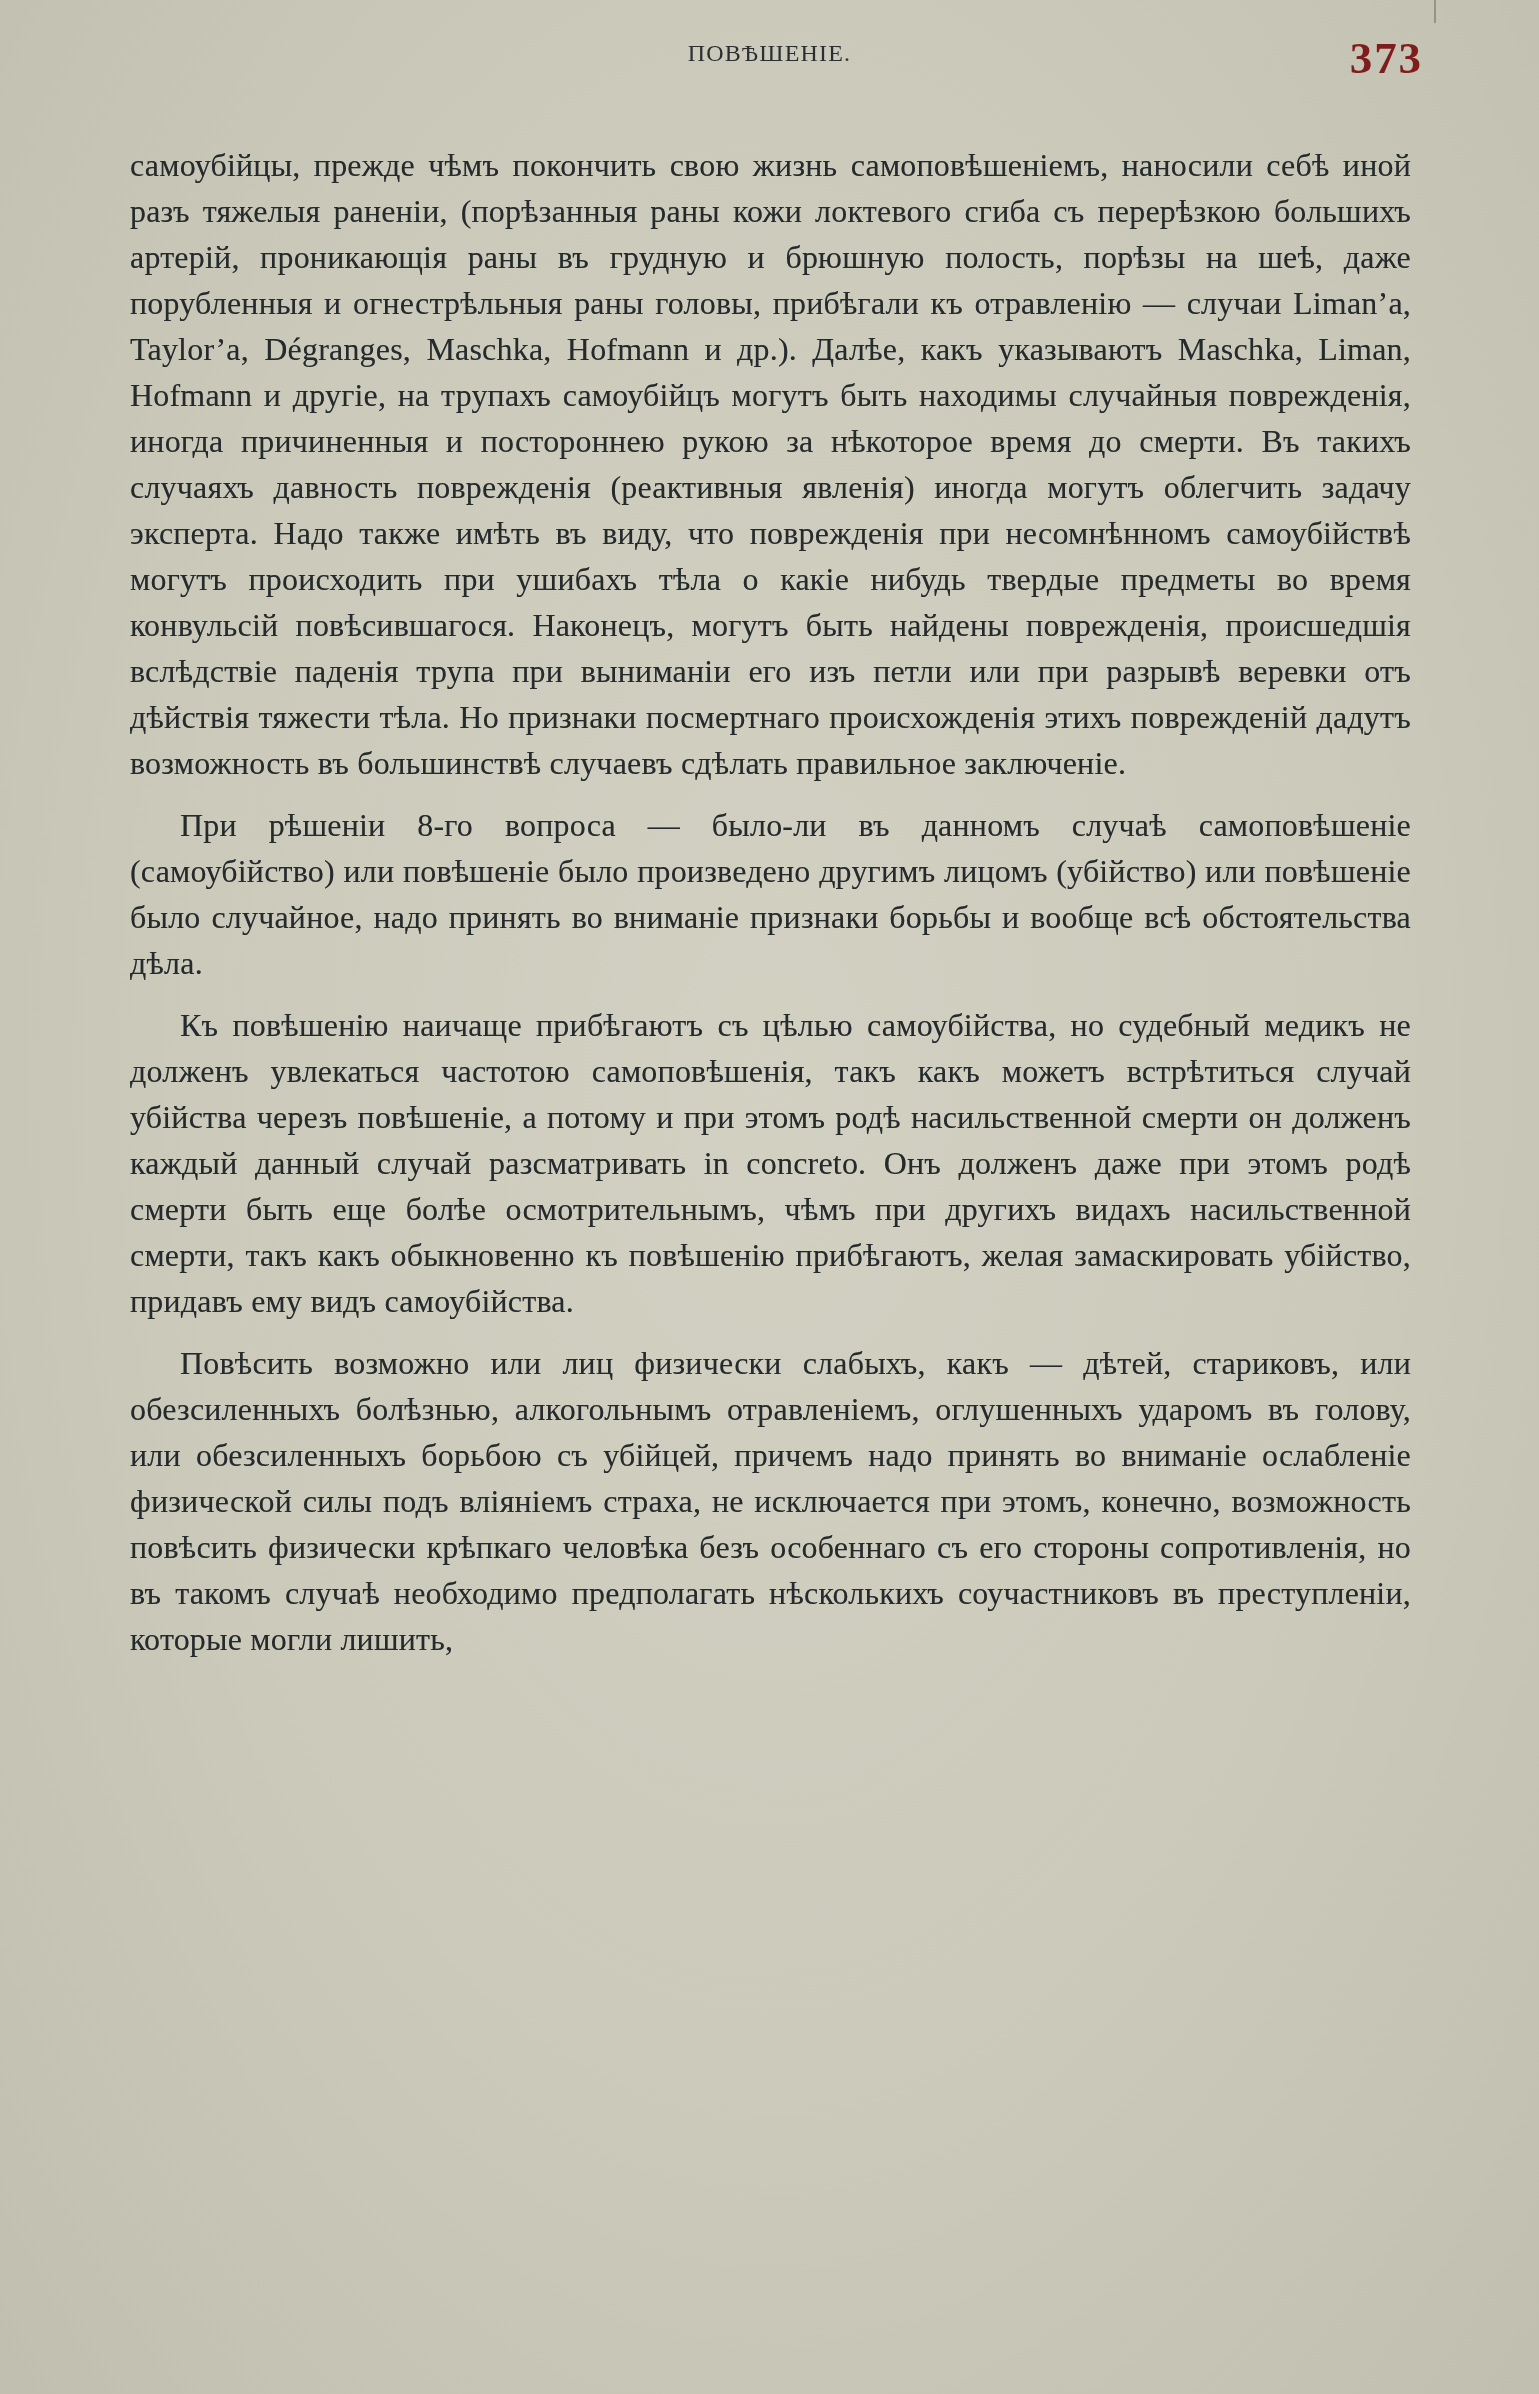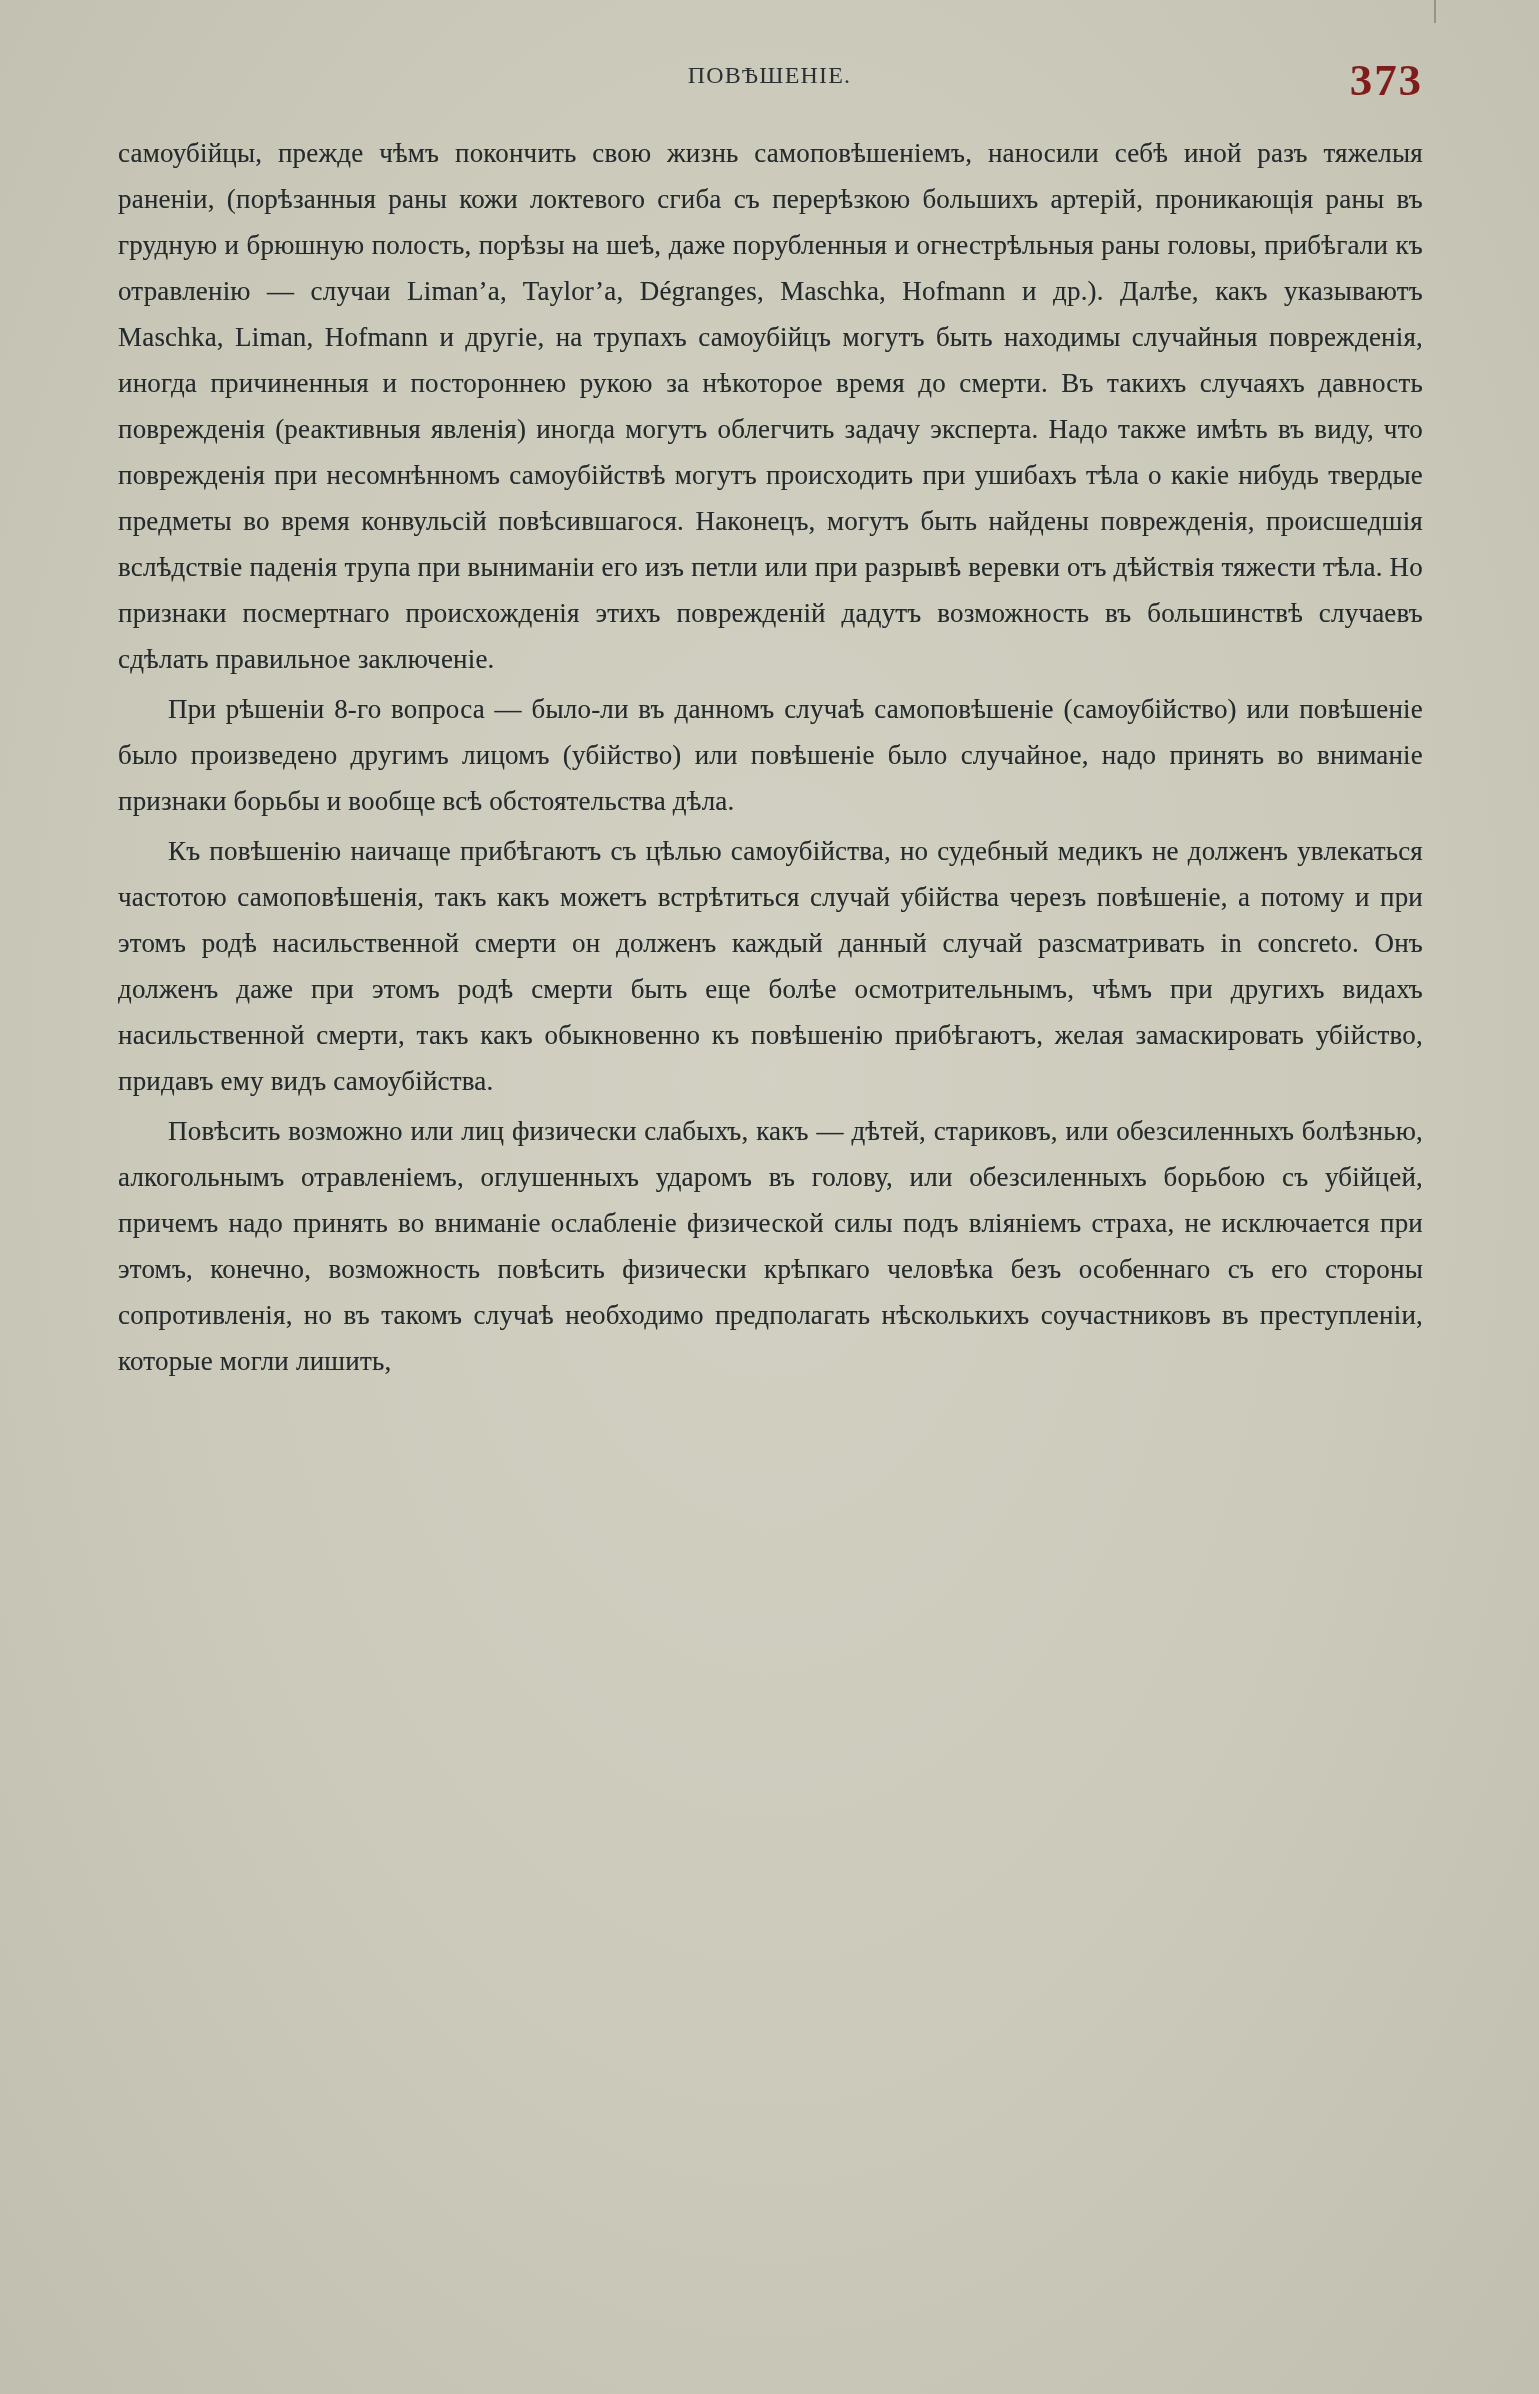--- a/index.html
+++ b/index.html
@@ -24,21 +24,21 @@
     background:
       radial-gradient(ellipse at 50% 45%, rgba(215,214,200,0.55) 0%, rgba(200,199,184,0.15) 55%, rgba(160,158,142,0.25) 100%);
     pointer-events: none;
   }
   .content {
     position: relative;
     z-index: 2;
   }
   .header {
     position: absolute;
-    top: 62px;
+    top: 40px;
     left: 0;
     right: 0;
     height: 39px;
   }
   .running-title {
     position: absolute;
     left: 0;
     right: 0;
     text-align: center;
     font-size: 24px;
@@ -54,22 +54,22 @@
     color: #7f1d1d;
     font-weight: bold;
   }
   .body-text {
     position: absolute;
     top: 126px;
     left: 114px;
     width: 1313px;
   }
   p {
-    margin: 4px;
-    font-size: 27px;
+    margin: 16px;
+    font-size: 32px;
     line-height: 46px;
     text-align: justify;
     text-justify: inter-word;
     letter-spacing: 0.2px;
     color: #252b2d;
   }
   p.indent {
     text-indent: 50px;
   }
   

